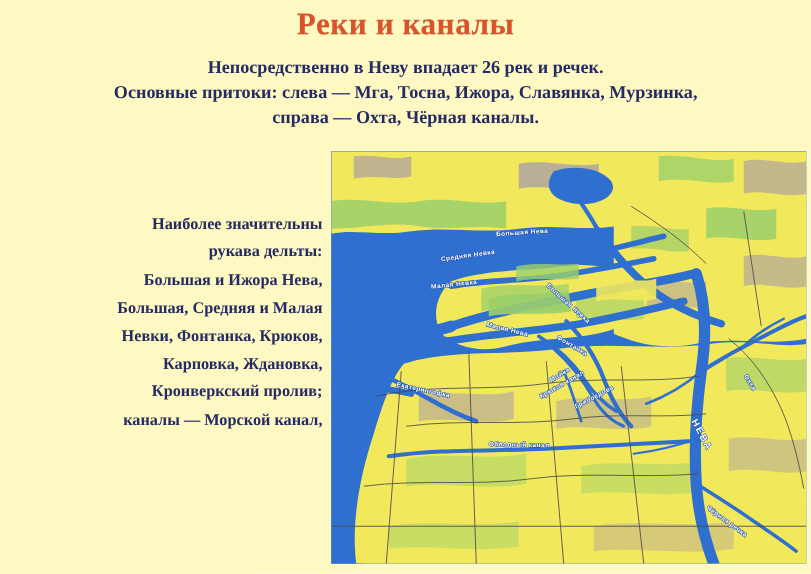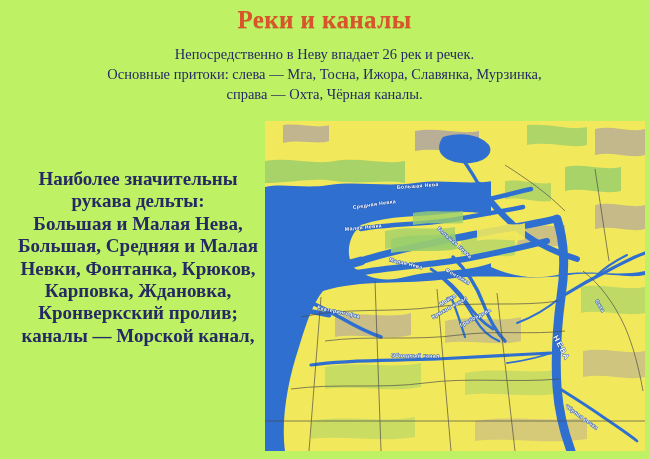--- a/index.html
+++ b/index.html
@@ -11,21 +11,21 @@
     width: 649px;
     height: 459px;
     position: relative;
     overflow: hidden;
     font-family: "Liberation Serif", "DejaVu Serif", serif;
   }
 
   #slide {
     position: absolute;
     inset: 0;
-    background: #bef264;
+    background: #fef9c3;
   }
 
   
   #title {
     position: absolute;
     left: 0;
     top: 6px;
     width: 649px;
     text-align: center;
     font-family: "Liberation Serif", "DejaVu Serif", serif;
@@ -39,38 +39,38 @@
 
   
   #intro {
     position: absolute;
     left: 0;
     top: 44px;
     width: 649px;
     text-align: center;
     font-family: "Liberation Serif", "DejaVu Serif", serif;
     font-size: 14.5px;
-    font-weight: 400;
+    font-weight: 700;
     color: #252a63;
     line-height: 20px;
   }
   #intro .ln { display: block; white-space: nowrap; }
 
   
   #left-text {
     position: absolute;
     left: 18px;
     top: 168px;
     width: 240px;
     font-family: "Liberation Serif", "DejaVu Serif", serif;
-    font-size: 19px;
+    font-size: 13px;
     font-weight: 700;
     color: #252a63;
     line-height: 22.4px;
-    text-align: center;
+    text-align: right;
   }
   #left-text .ln { display: block; white-space: nowrap; }
 
   
   #map-figure {
     position: absolute;
     left: 265px;
     top: 121px;
     width: 380px;
     height: 330px;
@@ -105,21 +105,21 @@
 
   <div id="intro">
     <span class="ln">Непосредственно в Неву впадает 26 рек и речек.</span>
     <span class="ln">Основные притоки: слева — Мга, Тосна, Ижора, Славянка, Мурзинка,</span>
     <span class="ln">справа — Охта, Чёрная каналы.</span>
   </div>
 
   <div id="left-text">
     <span class="ln">Наиболее значительны</span>
     <span class="ln">рукава дельты:</span>
-    <span class="ln">Большая и Малая Нева,</span>
+    <span class="ln">Большая и Ижора Нева,</span>
     <span class="ln">Большая, Средняя и Малая</span>
     <span class="ln">Невки, Фонтанка, Крюков,</span>
     <span class="ln">Карповка, Ждановка,</span>
     <span class="ln">Кронверкский пролив;</span>
     <span class="ln">каналы — Морской канал,</span>
   </div>
 
   <div id="map-figure">
     <svg width="380" height="330" viewBox="0 0 380 330" xmlns="http://www.w3.org/2000/svg">
       <defs>

